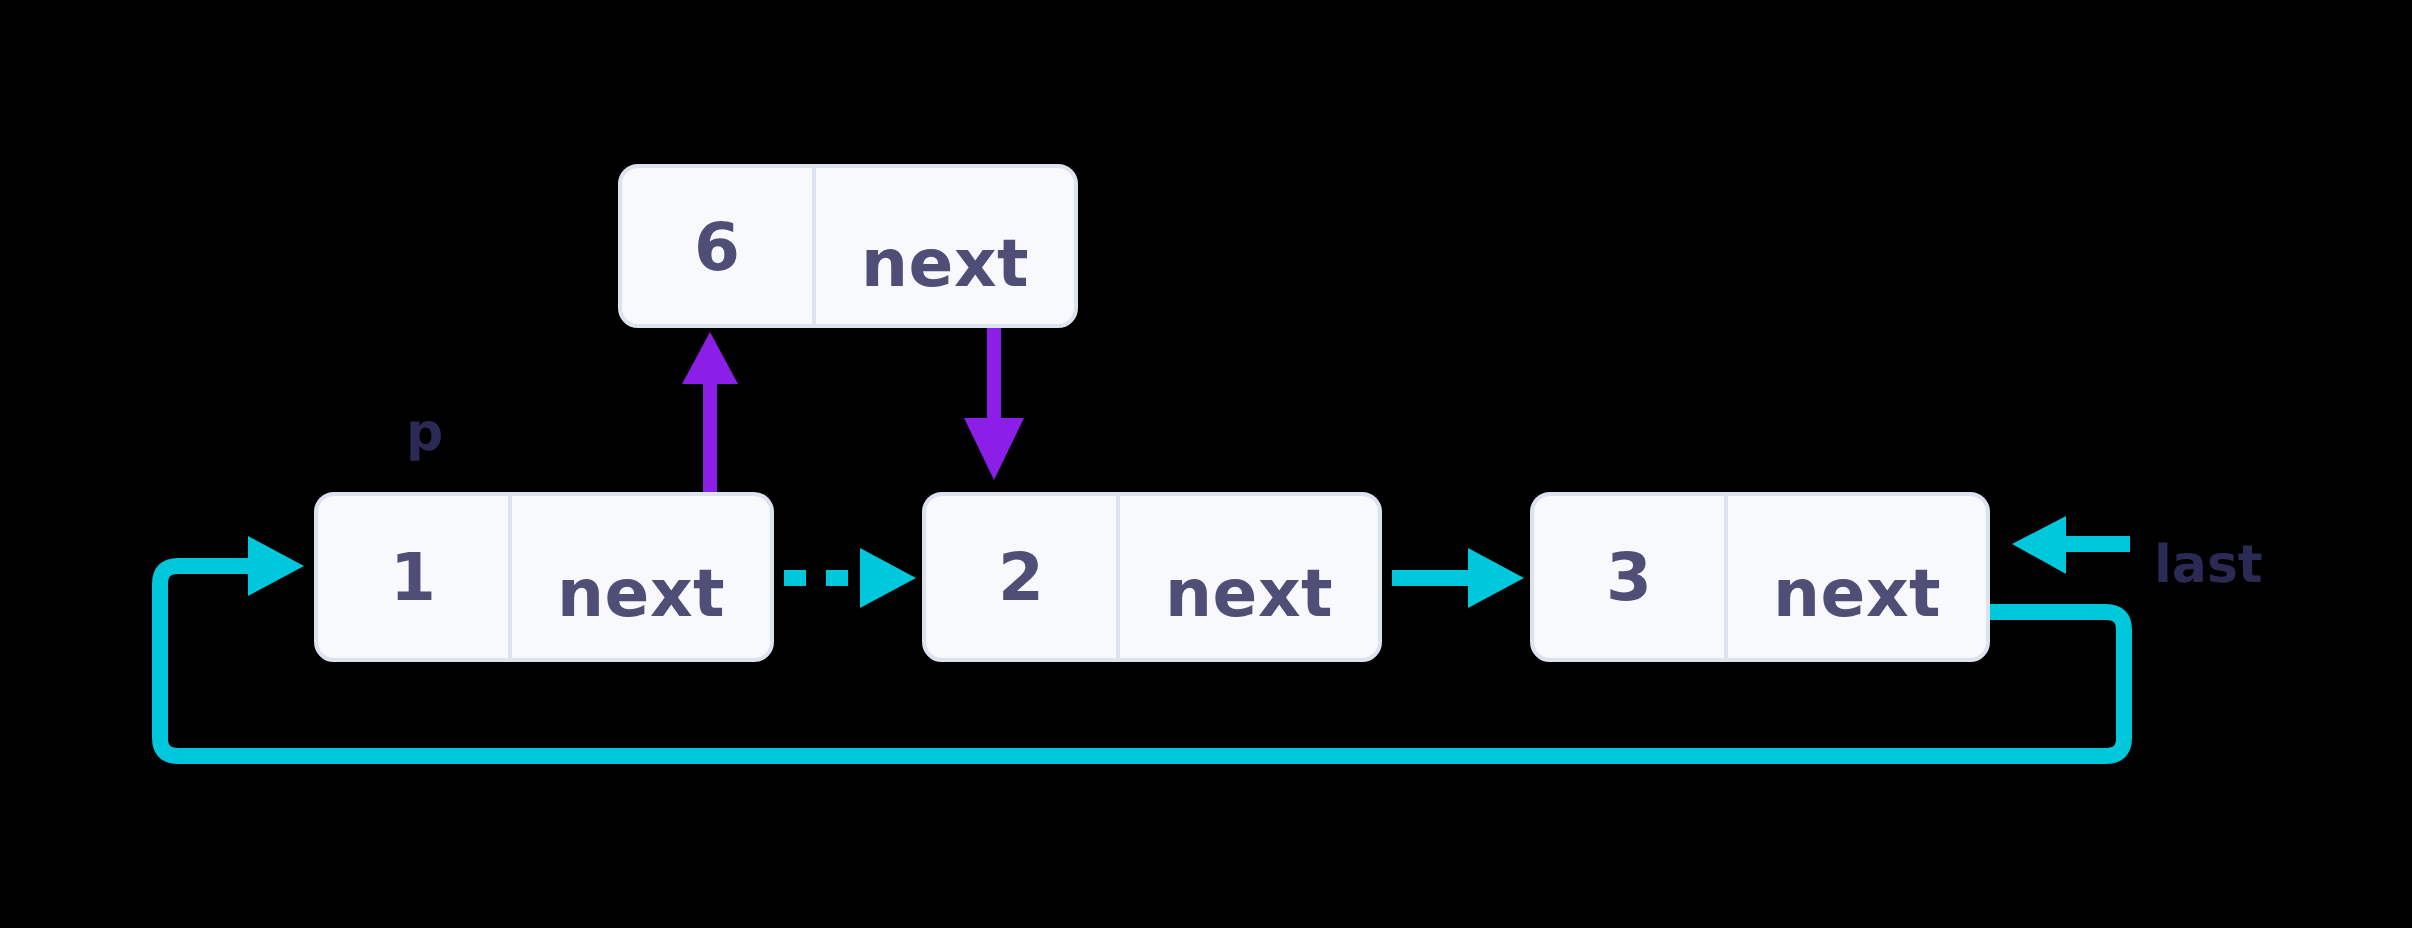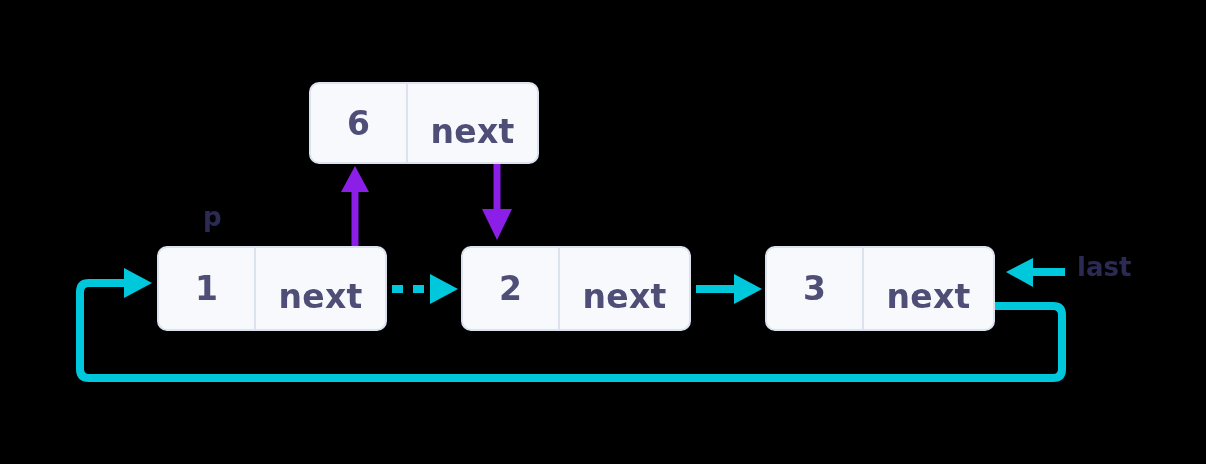--- a/index.html
+++ b/index.html
@@ -119,15 +119,15 @@
     <div class="cell cell-next">next</div>
   </div>
 
   <div class="node" style="left:765px; top:246px; width:230px; height:85px;">
     <div class="cell cell-value">3</div>
     <div class="cell cell-next">next</div>
   </div>
 
   <div class="vlabel" style="left:203px; top:202px;">p</div>
 
-  <div class="vlabel" style="left:1077px; top:252px;">last</div>
+  <div class="vlabel" style="left:1077px; top:268px;">last</div>
 
 </div>
 
 </body></html>

